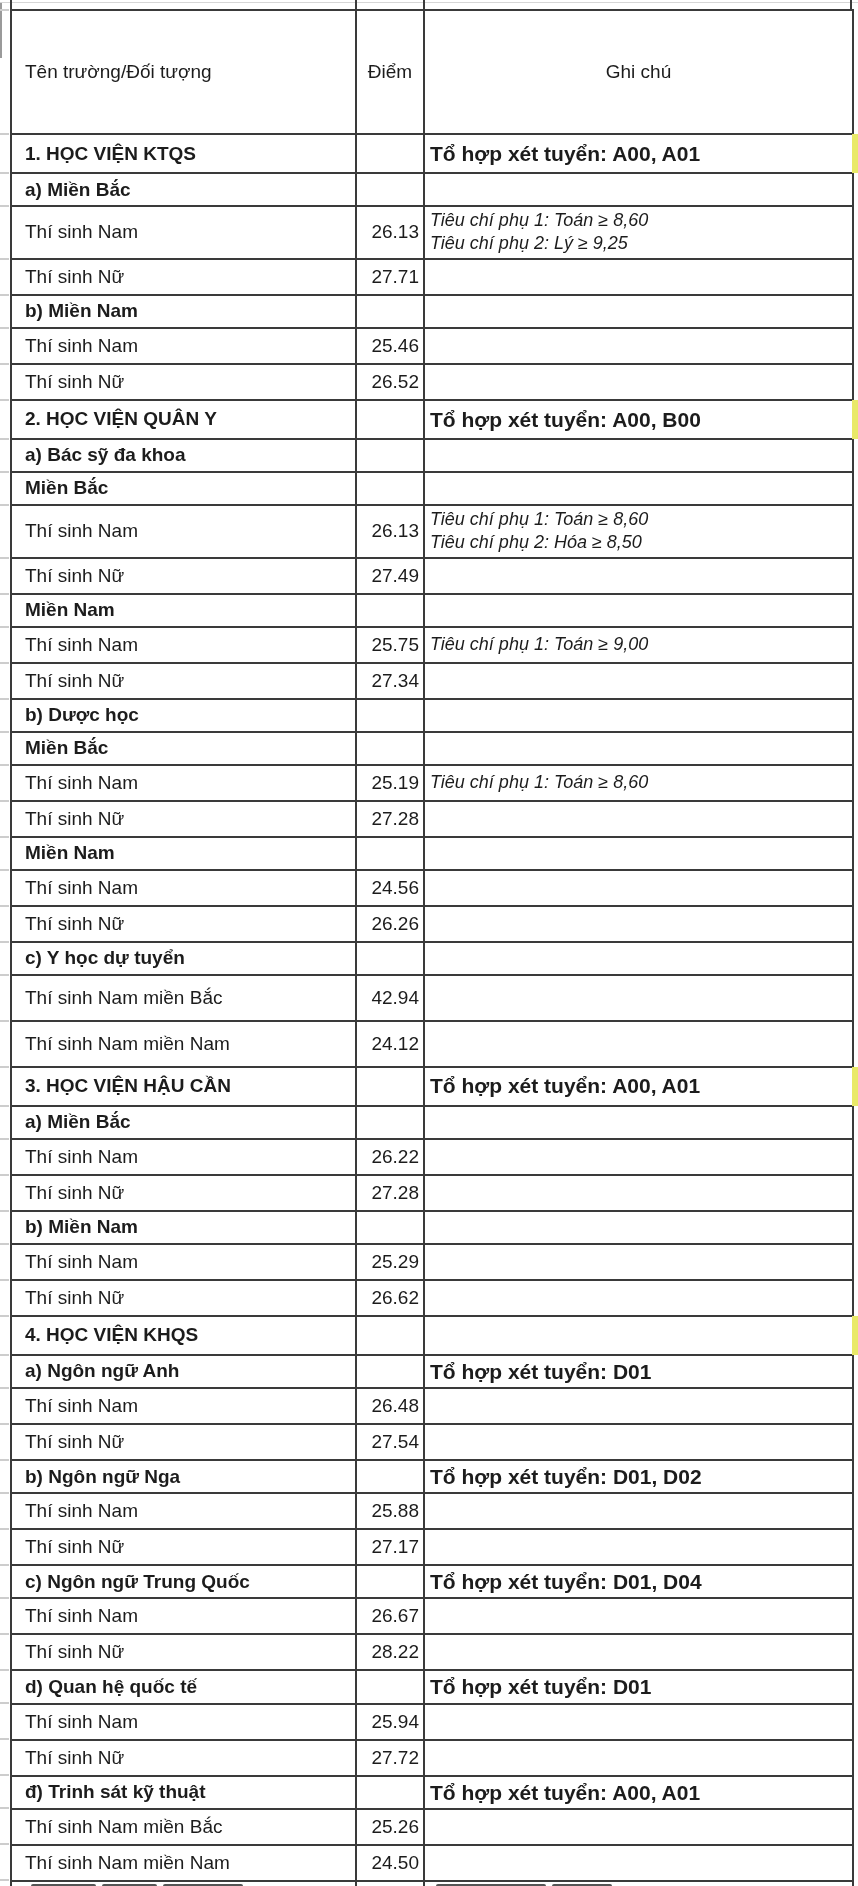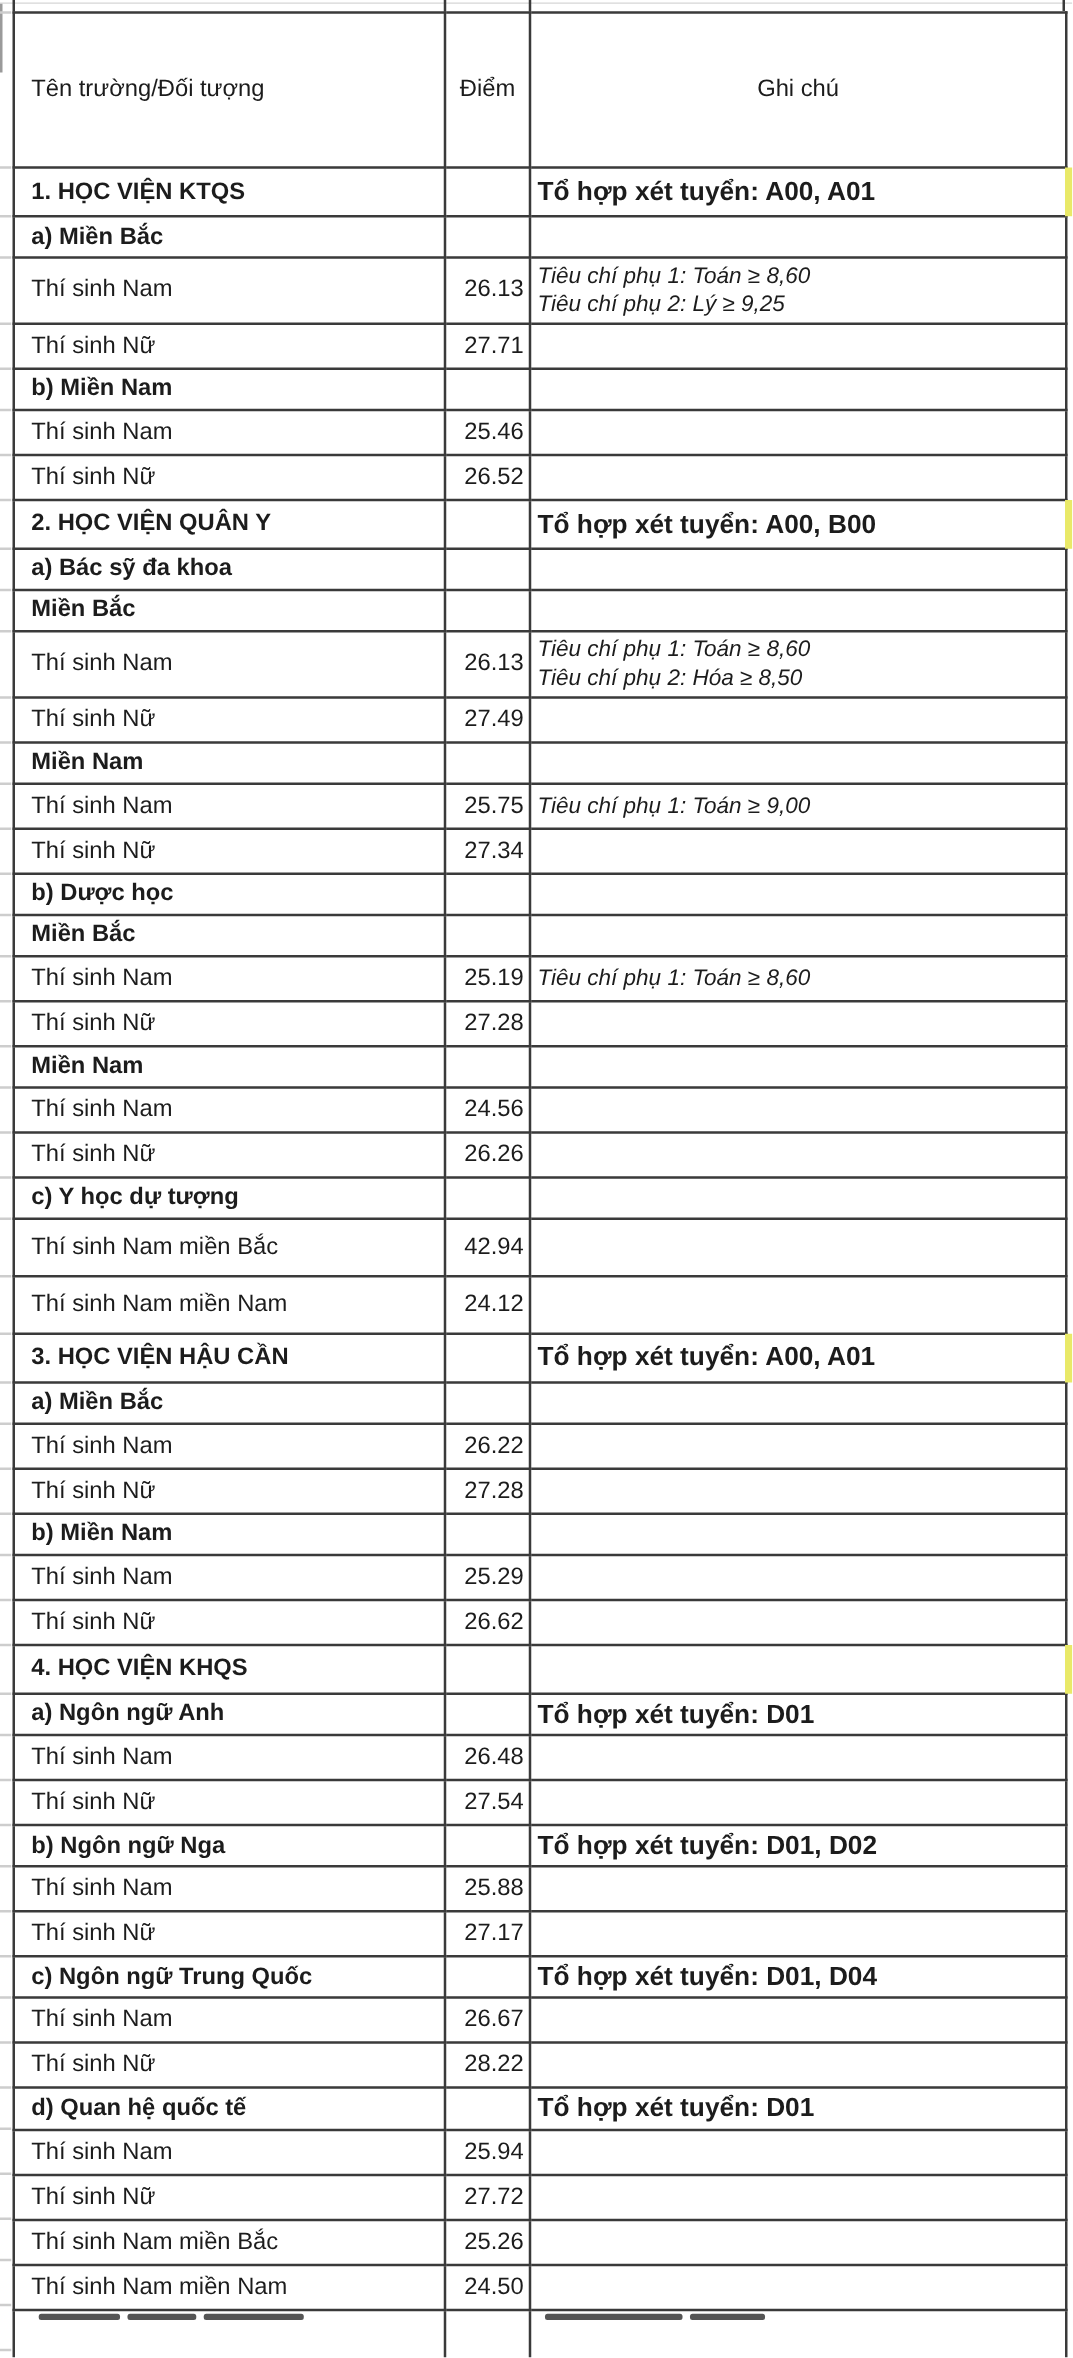--- a/index.html
+++ b/index.html
@@ -203,21 +203,21 @@
           <td class="col-name">Thí sinh Nam</td>
           <td class="col-score">24.56</td>
           <td class="col-note"></td>
         </tr>
         <tr class="row-data">
           <td class="col-name">Thí sinh Nữ</td>
           <td class="col-score">26.26</td>
           <td class="col-note"></td>
         </tr>
         <tr class="row-subheader">
-          <td class="col-name">c) Y học dự tượng</td>
+          <td class="col-name">c) Y học dự tuyển</td>
           <td class="col-score"></td>
           <td class="col-note"></td>
         </tr>
         <tr class="row-data row-tall">
           <td class="col-name">Thí sinh Nam miền Bắc</td>
           <td class="col-score">42.94</td>
           <td class="col-note"></td>
         </tr>
         <tr class="row-data row-tall">
           <td class="col-name">Thí sinh Nam miền Nam</td>
@@ -316,20 +316,25 @@
         </tr>
         <tr class="row-data">
           <td class="col-name">Thí sinh Nam</td>
           <td class="col-score">25.94</td>
           <td class="col-note"></td>
         </tr>
         <tr class="row-data">
           <td class="col-name">Thí sinh Nữ</td>
           <td class="col-score">27.72</td>
           <td class="col-note"></td>
+        </tr>
+        <tr class="row-subheader">
+          <td class="col-name">đ) Trinh sát kỹ thuật</td>
+          <td class="col-score"></td>
+          <td class="col-note">Tổ hợp xét tuyển: A00, A01</td>
         </tr>
         <tr class="row-data">
           <td class="col-name">Thí sinh Nam miền Bắc</td>
           <td class="col-score">25.26</td>
           <td class="col-note"></td>
         </tr>
         <tr class="row-data">
           <td class="col-name">Thí sinh Nam miền Nam</td>
           <td class="col-score">24.50</td>
           <td class="col-note"></td>

